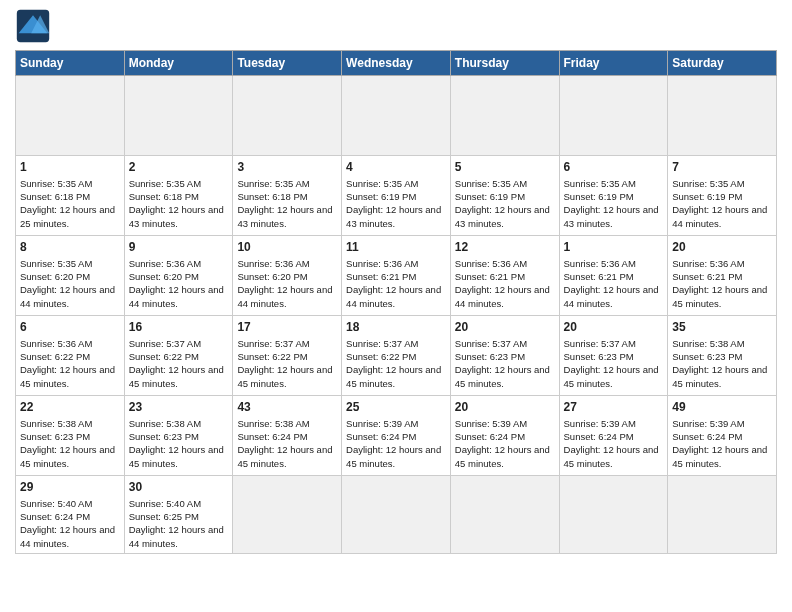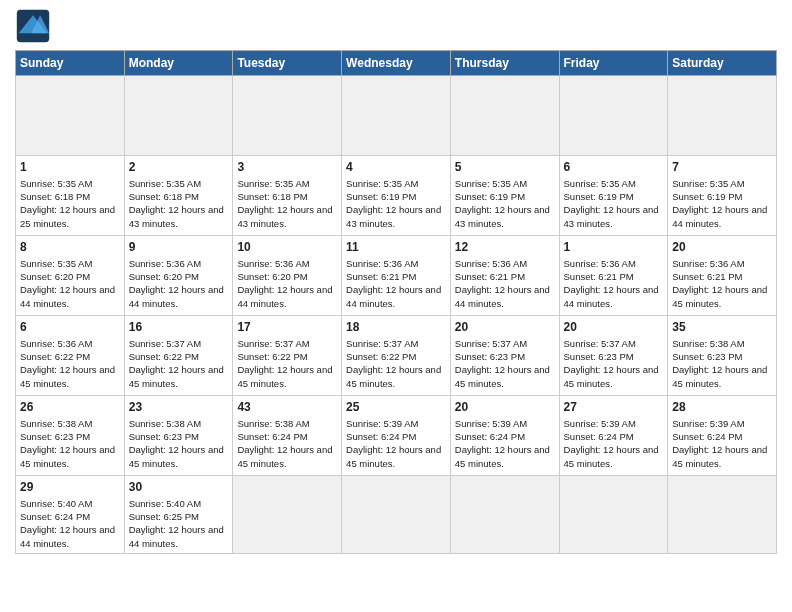--- a/index.html
+++ b/index.html
@@ -157,27 +157,27 @@
         <tr>
           <td><span class="day-num">6</span><span>Sunrise: 5:36 AM</span><br><span>Sunset: 6:22 PM</span><br><span>Daylight: 12 hours and 45 minutes.</span></td>
           <td><span class="day-num">16</span><span>Sunrise: 5:37 AM</span><br><span>Sunset: 6:22 PM</span><br><span>Daylight: 12 hours and 45 minutes.</span></td>
           <td><span class="day-num">17</span><span>Sunrise: 5:37 AM</span><br><span>Sunset: 6:22 PM</span><br><span>Daylight: 12 hours and 45 minutes.</span></td>
           <td><span class="day-num">18</span><span>Sunrise: 5:37 AM</span><br><span>Sunset: 6:22 PM</span><br><span>Daylight: 12 hours and 45 minutes.</span></td>
           <td><span class="day-num">20</span><span>Sunrise: 5:37 AM</span><br><span>Sunset: 6:23 PM</span><br><span>Daylight: 12 hours and 45 minutes.</span></td>
           <td><span class="day-num">20</span><span>Sunrise: 5:37 AM</span><br><span>Sunset: 6:23 PM</span><br><span>Daylight: 12 hours and 45 minutes.</span></td>
           <td><span class="day-num">35</span><span>Sunrise: 5:38 AM</span><br><span>Sunset: 6:23 PM</span><br><span>Daylight: 12 hours and 45 minutes.</span></td>
         </tr>
         <tr>
-          <td><span class="day-num">26</span><span>Sunrise: 5:38 AM</span><br><span>Sunset: 6:23 PM</span><br><span>Daylight: 12 hours and 45 minutes.</span></td>
+          <td><span class="day-num">22</span><span>Sunrise: 5:38 AM</span><br><span>Sunset: 6:23 PM</span><br><span>Daylight: 12 hours and 45 minutes.</span></td>
           <td><span class="day-num">23</span><span>Sunrise: 5:38 AM</span><br><span>Sunset: 6:23 PM</span><br><span>Daylight: 12 hours and 45 minutes.</span></td>
           <td><span class="day-num">43</span><span>Sunrise: 5:38 AM</span><br><span>Sunset: 6:24 PM</span><br><span>Daylight: 12 hours and 45 minutes.</span></td>
           <td><span class="day-num">25</span><span>Sunrise: 5:39 AM</span><br><span>Sunset: 6:24 PM</span><br><span>Daylight: 12 hours and 45 minutes.</span></td>
           <td><span class="day-num">20</span><span>Sunrise: 5:39 AM</span><br><span>Sunset: 6:24 PM</span><br><span>Daylight: 12 hours and 45 minutes.</span></td>
           <td><span class="day-num">27</span><span>Sunrise: 5:39 AM</span><br><span>Sunset: 6:24 PM</span><br><span>Daylight: 12 hours and 45 minutes.</span></td>
-          <td><span class="day-num">28</span><span>Sunrise: 5:39 AM</span><br><span>Sunset: 6:24 PM</span><br><span>Daylight: 12 hours and 45 minutes.</span></td>
+          <td><span class="day-num">49</span><span>Sunrise: 5:39 AM</span><br><span>Sunset: 6:24 PM</span><br><span>Daylight: 12 hours and 45 minutes.</span></td>
         </tr>
         <tr class="last-row">
           <td><span class="day-num">29</span><span>Sunrise: 5:40 AM</span><br><span>Sunset: 6:24 PM</span><br><span>Daylight: 12 hours and 44 minutes.</span></td>
           <td><span class="day-num">30</span><span>Sunrise: 5:40 AM</span><br><span>Sunset: 6:25 PM</span><br><span>Daylight: 12 hours and 44 minutes.</span></td>
           <td class="empty"></td>
           <td class="empty"></td>
           <td class="empty"></td>
           <td class="empty"></td>
           <td class="empty"></td>
         </tr>

